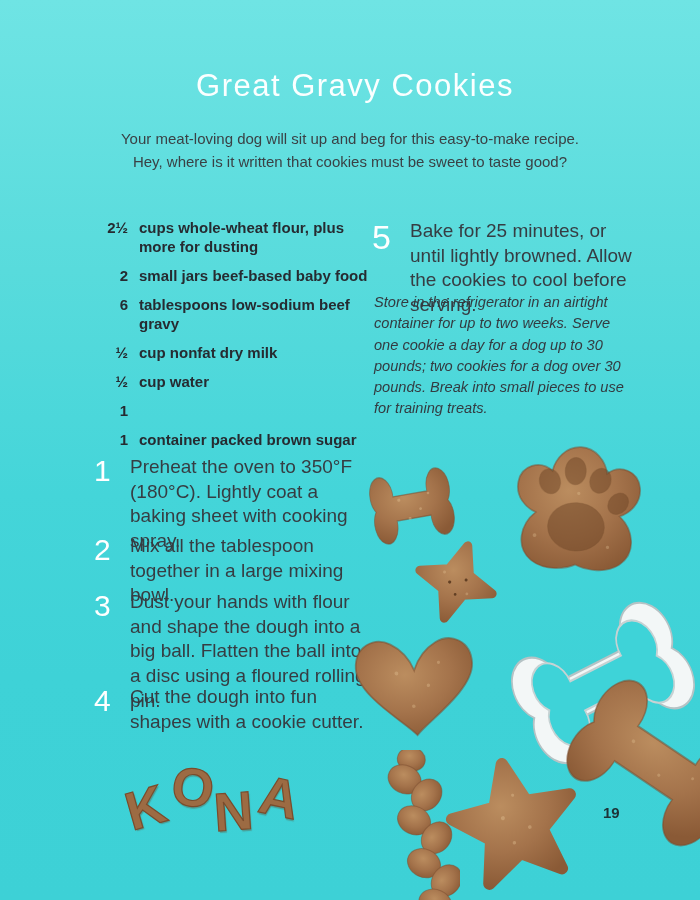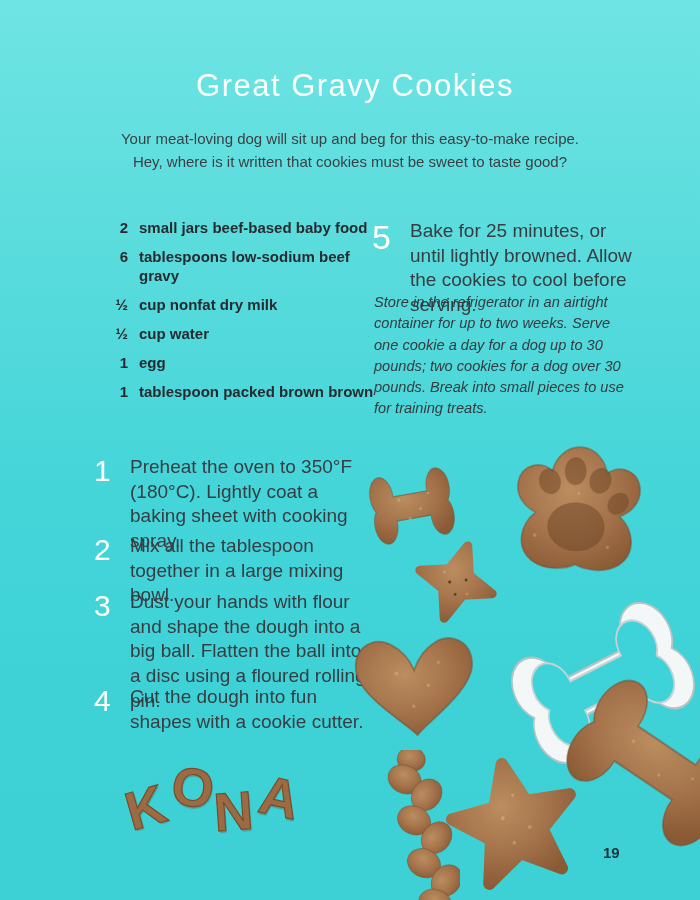--- a/index.html
+++ b/index.html
@@ -35,21 +35,21 @@
   .step-s2{left:94px;top:534px;width:272px;}
   .step-s3{left:94px;top:590px;width:276px;}
   .step-s4{left:94px;top:685px;width:272px;}
   .step-s5{left:372px;top:219px;width:262px;}
   .step-s5 .stepnum{font-size:34px;width:29px;}
   .note{
     position:absolute;left:374px;top:292px;width:260px;
     font-size:14.6px;line-height:1.46;color:#333b41;font-style:italic;
   }
   .pagenum{
-    position:absolute;left:603px;top:844px;
+    position:absolute;left:603px;top:804px;
     font-size:15px;font-weight:700;color:#1d3338;
   }
   .cookie{position:absolute;}
   .kletter{
     position:absolute;
     font-size:54px;font-weight:700;color:#9c6b43;
     -webkit-text-stroke:1.2px #7a4c2c;
     text-shadow:1px 2px 1px rgba(100,60,30,.35);
   }
 </style>
@@ -71,42 +71,45 @@
   <div class="title">Great Gravy Cookies</div>
 
   <div class="intro">
     <div>Your meat-loving dog will sit up and beg for this easy-to-make recipe.</div>
     <div>Hey, where is it written that cookies must be sweet to taste good?</div>
   </div>
 
 
   <div class="ingredients">
     <div class="ing-row">
+      <span class="ing-qty">2½</span>
+      <span class="ing-text">cups whole-wheat flour, plus more for dusting</span>
+    </div>
+    <div class="ing-row">
       <span class="ing-qty">2</span>
       <span class="ing-text">small jars beef-based baby food</span>
     </div>
     <div class="ing-row">
       <span class="ing-qty">6</span>
       <span class="ing-text">tablespoons low-sodium beef gravy</span>
     </div>
     <div class="ing-row">
       <span class="ing-qty">½</span>
       <span class="ing-text">cup nonfat dry milk</span>
     </div>
     <div class="ing-row">
       <span class="ing-qty">½</span>
       <span class="ing-text">cup water</span>
     </div>
     <div class="ing-row">
       <span class="ing-qty">1</span>
-      <span class="ing-text">egg</span>
     </div>
     <div class="ing-row">
       <span class="ing-qty">1</span>
-      <span class="ing-text">tablespoon packed brown brown</span>
+      <span class="ing-text">container packed brown sugar</span>
     </div>
   </div>
 
   <div class="step step-s1">
     <span class="stepnum">1</span>
     <div class="steptext">Preheat the oven to 350°F (180°C). Lightly coat a baking sheet with cooking spray.</div>
   </div>
   <div class="step step-s2">
     <span class="stepnum">2</span>
     <div class="steptext">Mix all the tablespoon together in a large mixing bowl.</div>

